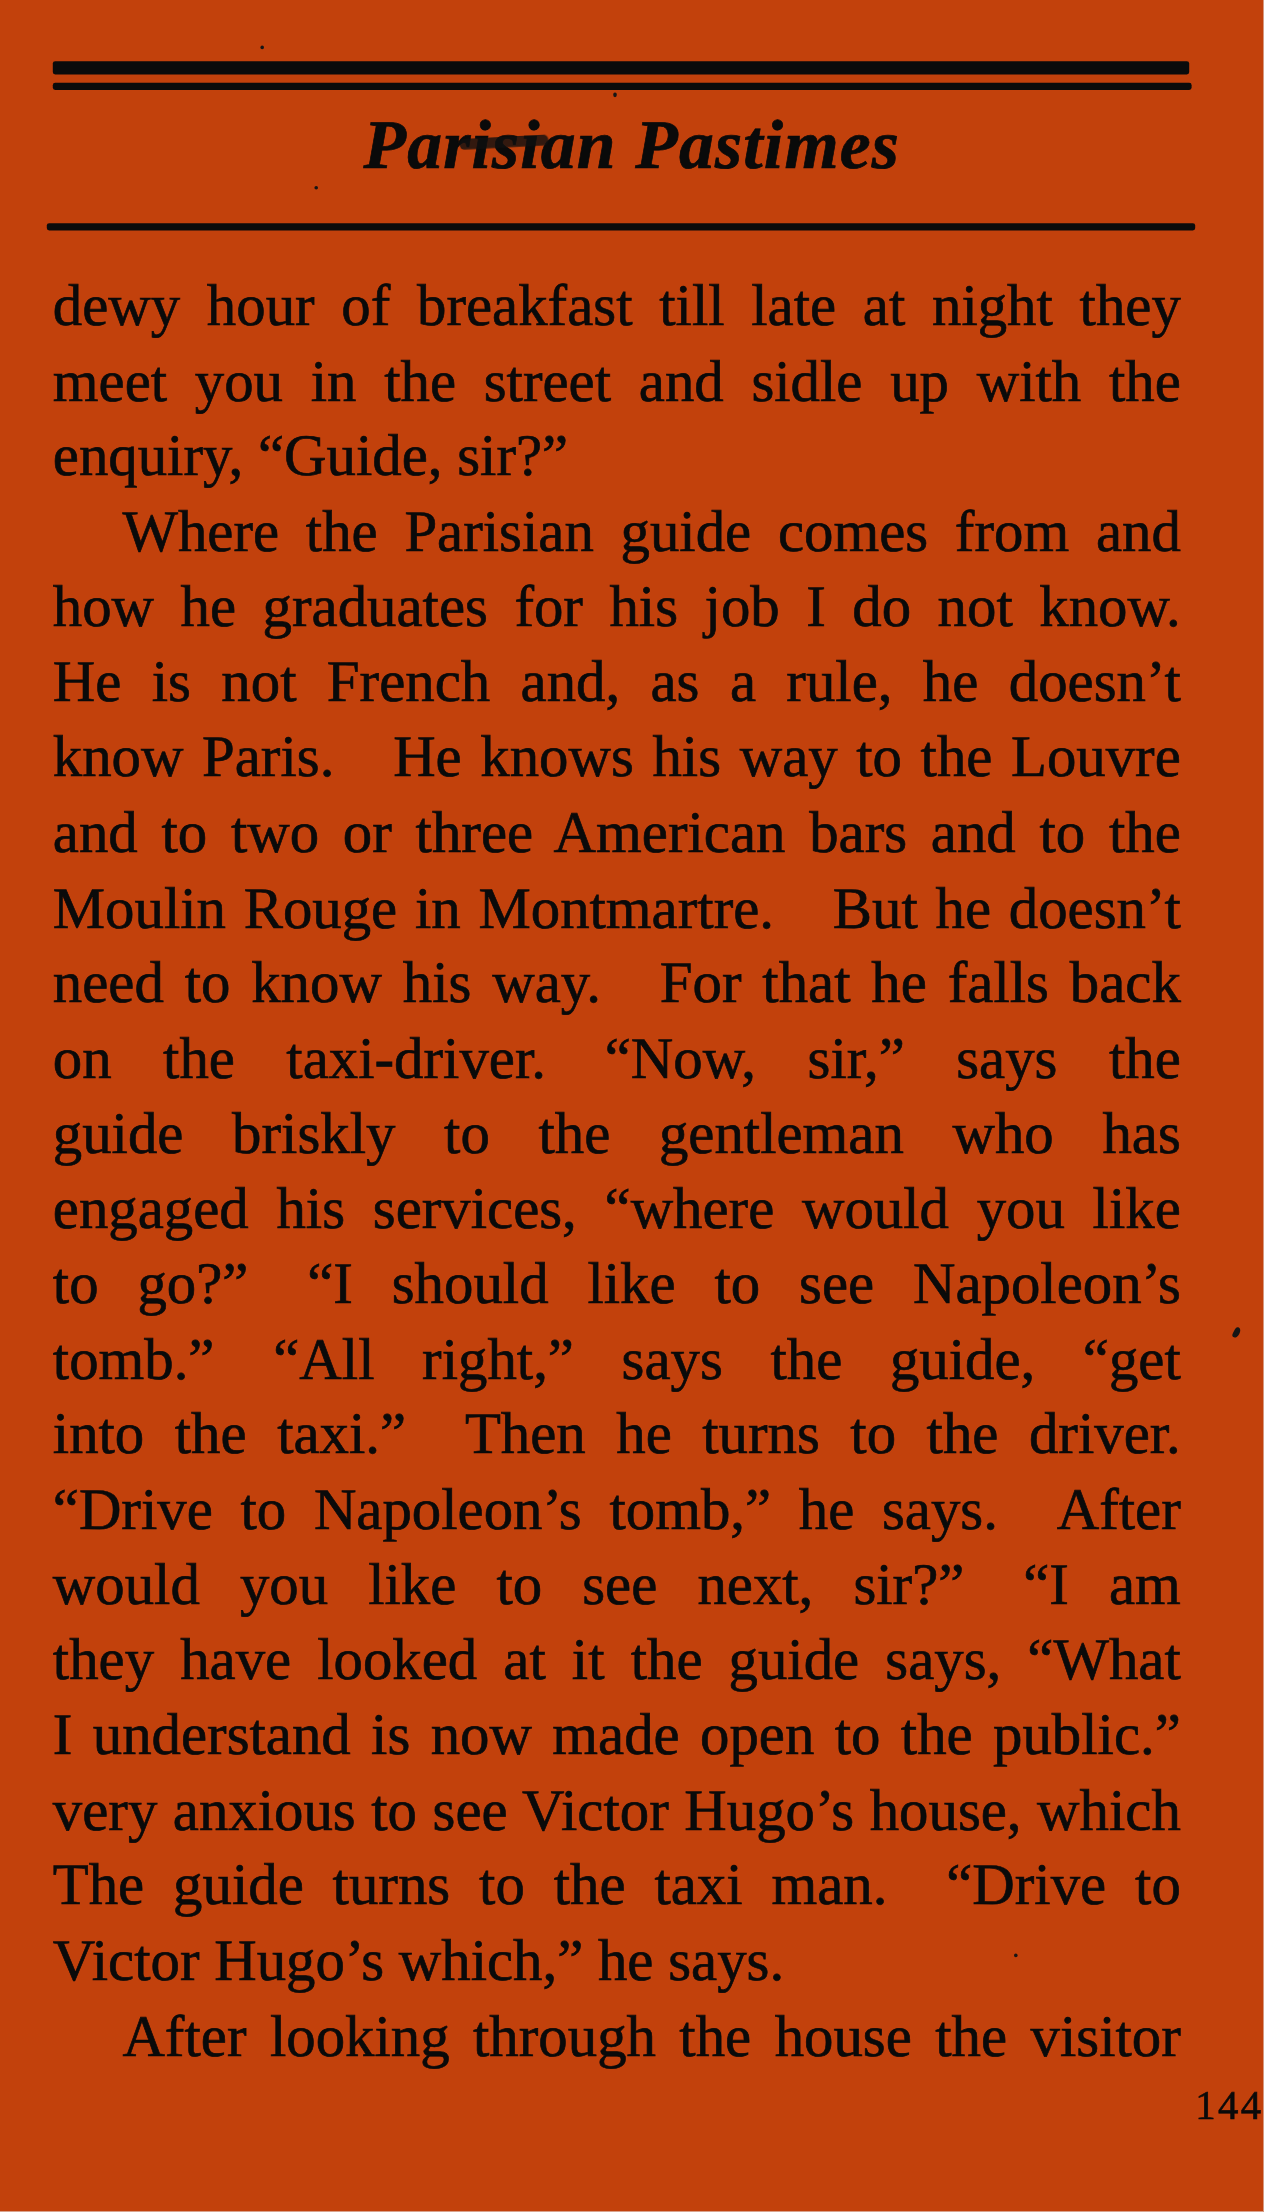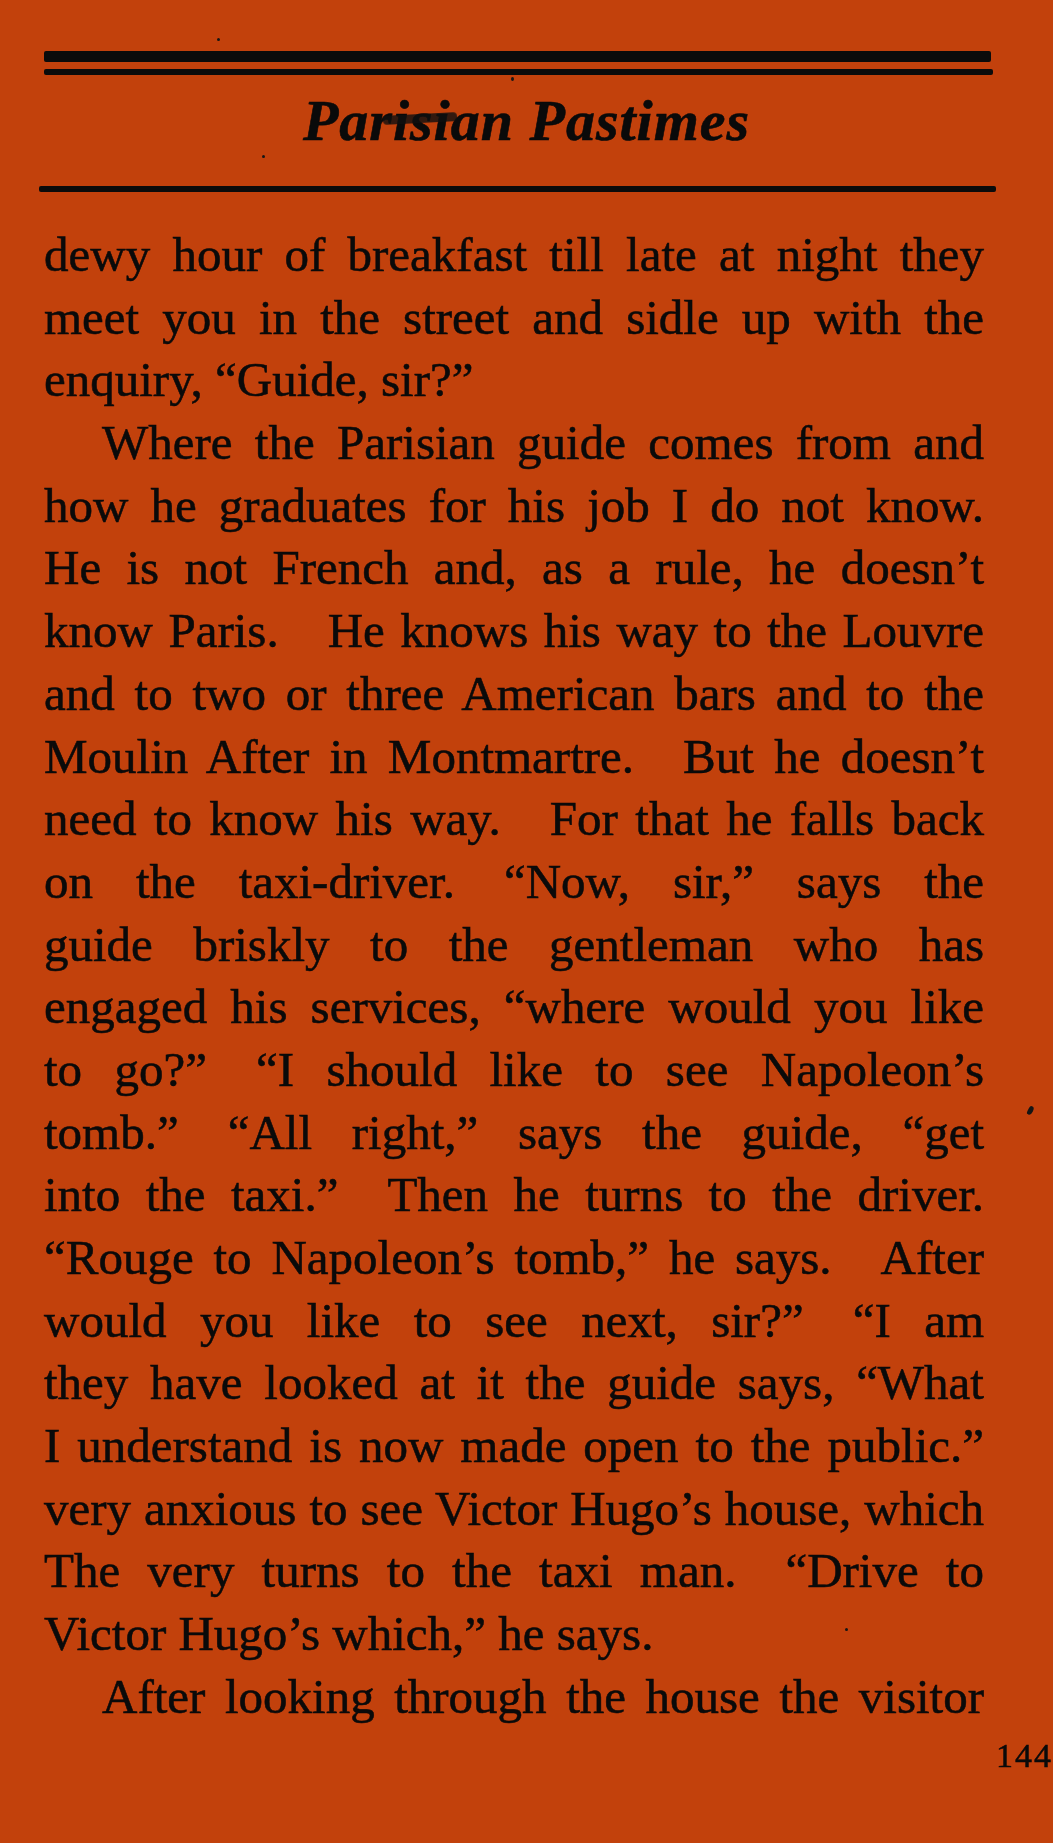--- a/index.html
+++ b/index.html
@@ -90,34 +90,34 @@
 
   <div class="textblock">
     <div class="line">dewy hour of breakfast till late at night they</div>
     <div class="line">meet you in the street and sidle up with the</div>
     <div class="line para-end">enquiry, “Guide, sir?”</div>
     <div class="line indent">Where the Parisian guide comes from and</div>
     <div class="line">how he graduates for his job I do not know.</div>
     <div class="line">He is not French and, as a rule, he doesn’t</div>
     <div class="line">know Paris. He knows his way to the Louvre</div>
     <div class="line">and to two or three American bars and to the</div>
-    <div class="line">Moulin After in Montmartre. But he doesn’t</div>
+    <div class="line">Moulin Rouge in Montmartre. But he doesn’t</div>
     <div class="line">need to know his way. For that he falls back</div>
     <div class="line">on the taxi-driver. “Now, sir,” says the</div>
     <div class="line">guide briskly to the gentleman who has</div>
     <div class="line">engaged his services, “where would you like</div>
     <div class="line">to go?” “I should like to see Napoleon’s</div>
     <div class="line">tomb.” “All right,” says the guide, “get</div>
     <div class="line">into the taxi.” Then he turns to the driver.</div>
-    <div class="line">“Rouge to Napoleon’s tomb,” he says. After</div>
+    <div class="line">“Drive to Napoleon’s tomb,” he says. After</div>
     <div class="line">would you like to see next, sir?” “I am</div>
     <div class="line">they have looked at it the guide says, “What</div>
     <div class="line">I understand is now made open to the public.”</div>
     <div class="line">very anxious to see Victor Hugo’s house, which</div>
-    <div class="line">The very turns to the taxi man. “Drive to</div>
+    <div class="line">The guide turns to the taxi man. “Drive to</div>
     <div class="line para-end">Victor Hugo’s which,” he says.</div>
     <div class="line indent">After looking through the house the visitor</div>
   </div>
 
   <div class="folio">144</div>
 
   <i class="speck speck-1"></i>
   <i class="speck speck-2"></i>
   <i class="speck speck-3"></i>
   <i class="speck speck-4"></i>

